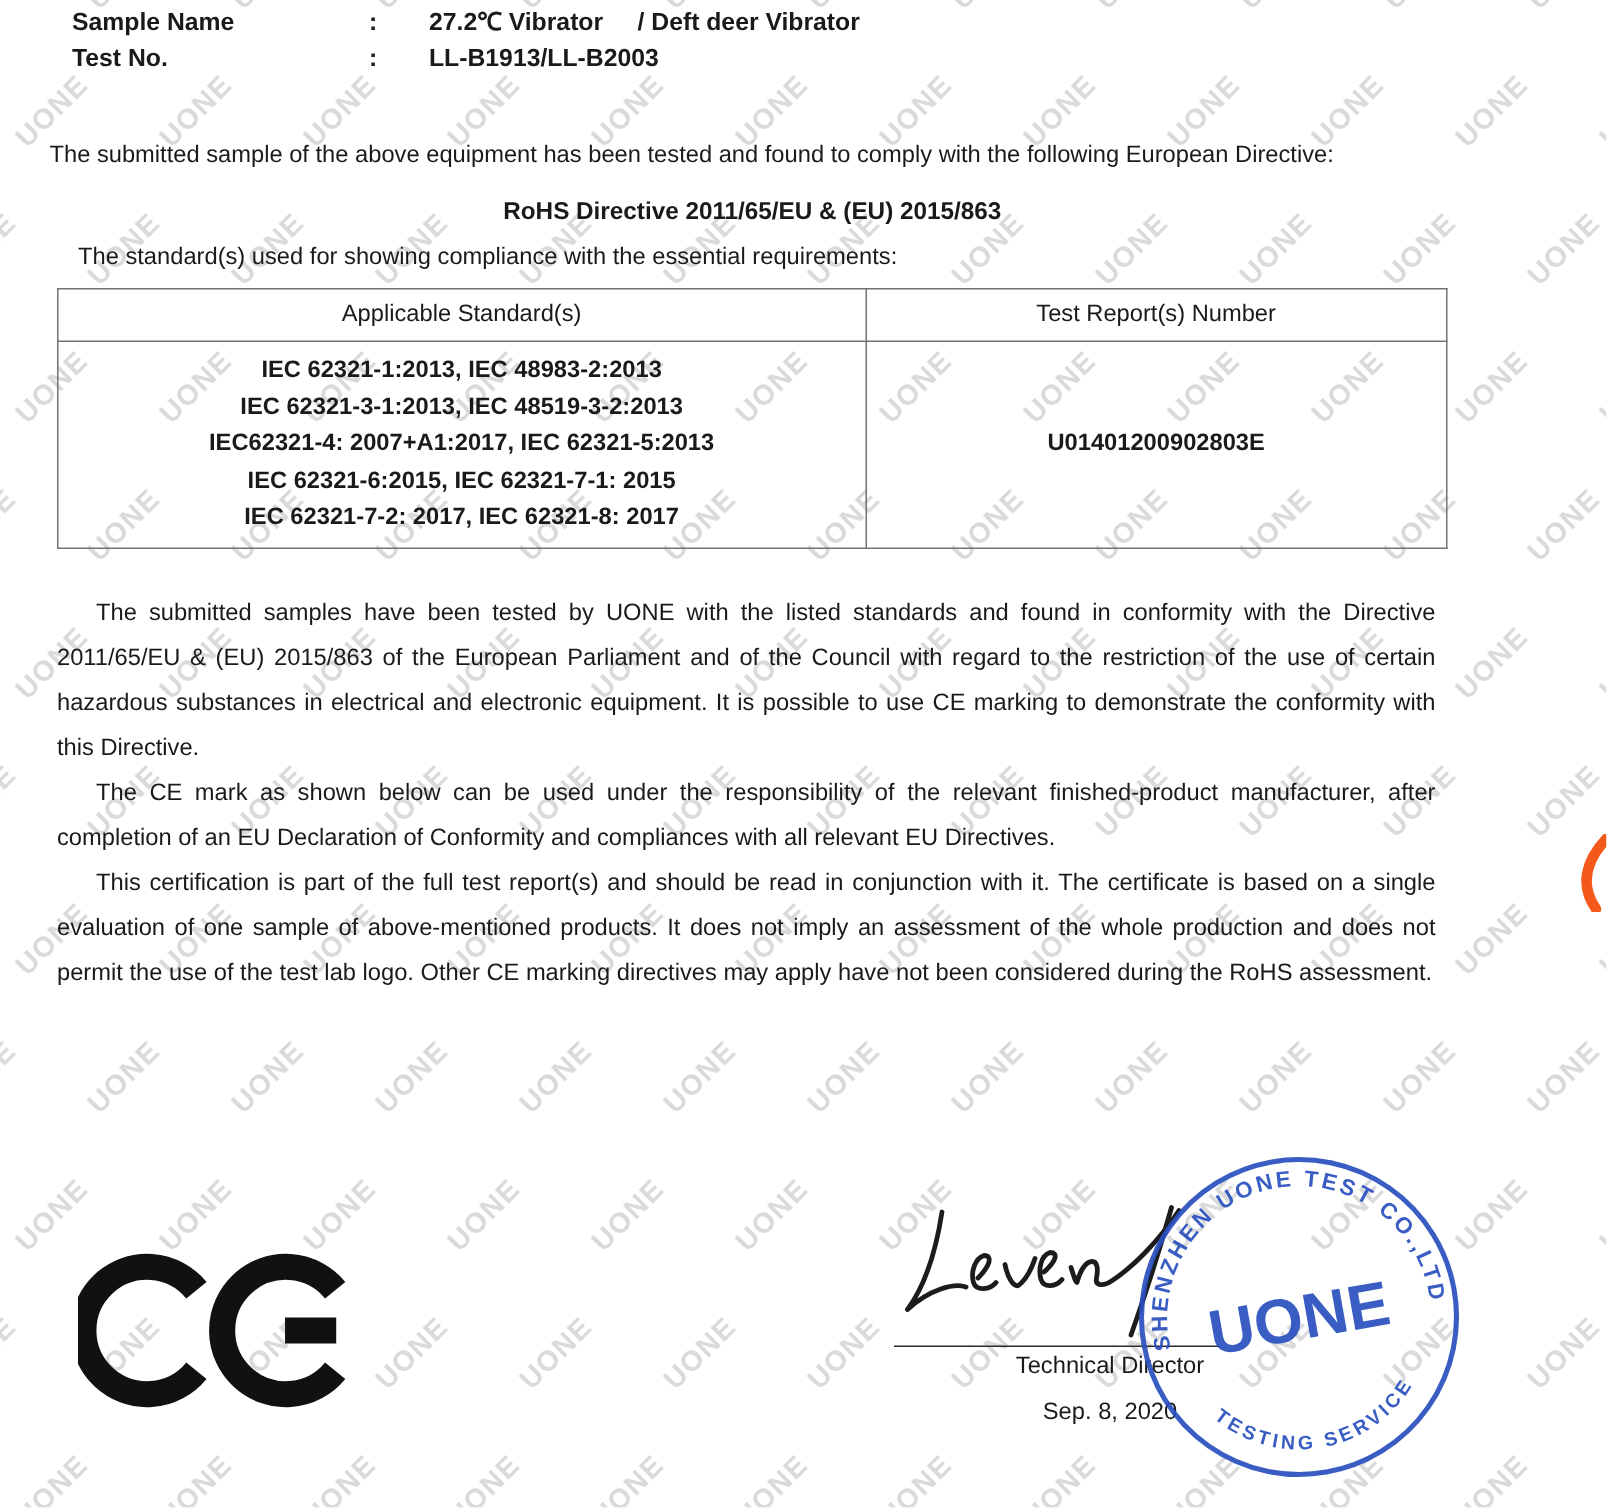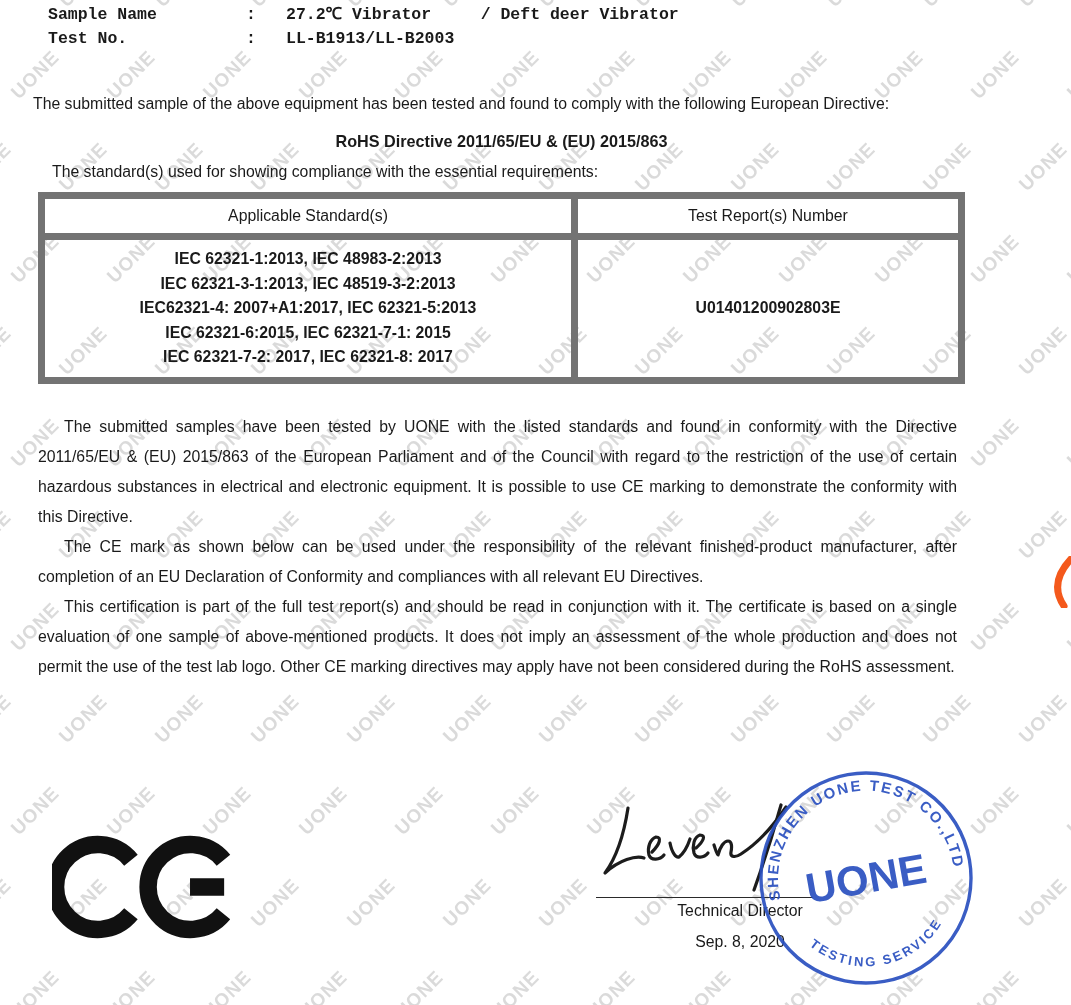--- a/index.html
+++ b/index.html
@@ -8,33 +8,33 @@
   .page { position:relative; width:1071px; height:1005px; background:#fff; overflow:hidden; }
 
   
   #watermark-layer { position:absolute; inset:0; z-index:0; overflow:hidden; }
   .wm { position:absolute; transform:rotate(-45deg); color:rgba(178,178,178,.48);
         font-size:19px; font-weight:700; letter-spacing:1px; white-space:nowrap; }
 
   .content { position:relative; z-index:1; }
 
   
-  .hdr { padding:3px 12px 0 48px;font-family:Liberation Mono, monospace; }
+  .hdr { padding:3px 12px 0 48px; }
   .hdr-row { display:flex; font-weight:700; font-size:16.5px; line-height:24px; }
   .hdr-label { width:198px; }
   .hdr-colon { width:40px; }
   .hdr-value { white-space:pre-wrap; }
 
   .intro { margin:38px 150px 0 33px; font-size:15.8px; line-height:30px; }
   .directive-title { margin:10px 0 0 38px; width:927px; text-align:center;
                      font-weight:700; font-size:16.2px; line-height:24px; }
   .standards-line { margin:6px 0 0 52px; font-size:15.8px; line-height:26px; }
 
   table.std { margin:7px 0 0 38px; width:927px; border-collapse:collapse; }
-  table.std th, table.std td { border:7px solid #737373; text-align:center; }
+  table.std th, table.std td { border:1px solid #737373; text-align:center; }
   table.std th { font-weight:400; font-size:15.8px; height:32px; }
   table.std td { font-weight:700; font-size:15.8px; padding:7px 0; vertical-align:middle; }
   .std-line { line-height:24.5px; }
   .col-std { width:540px; }
   .col-rep { width:387px; }
 
   .paras { margin:28px 114px 0 38px; font-size:15.8px; line-height:30px; text-align:justify; }
   .paras p { margin:0; text-indent:26px; }
 
   

